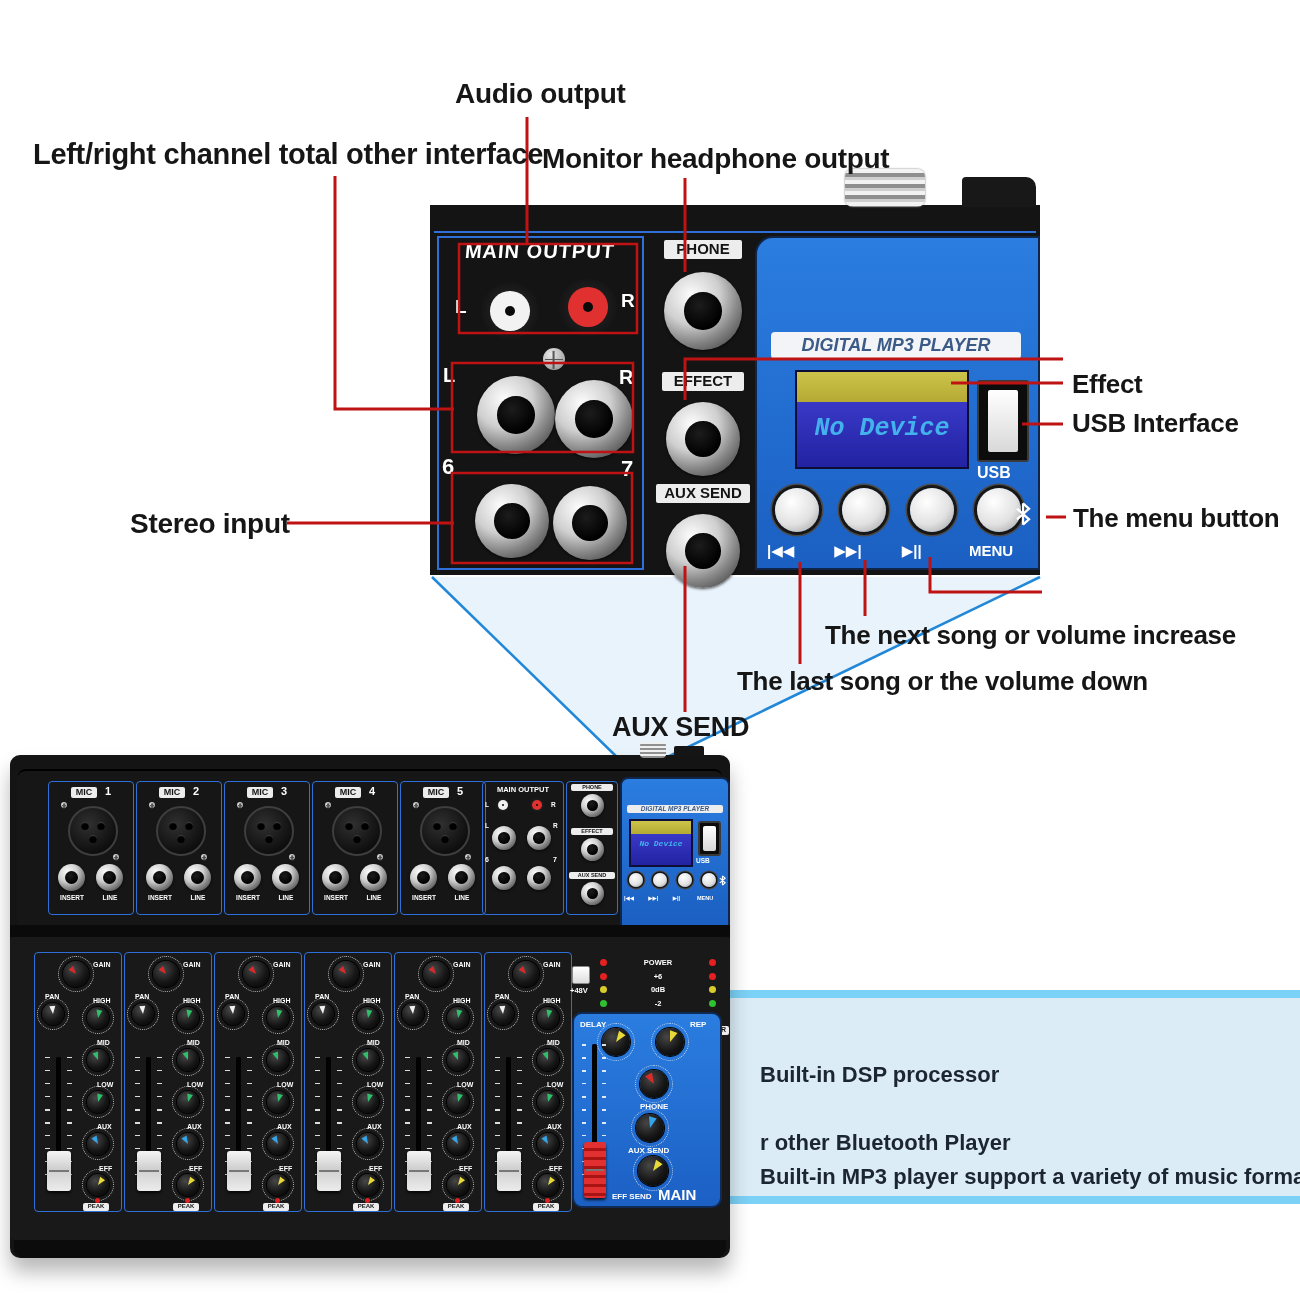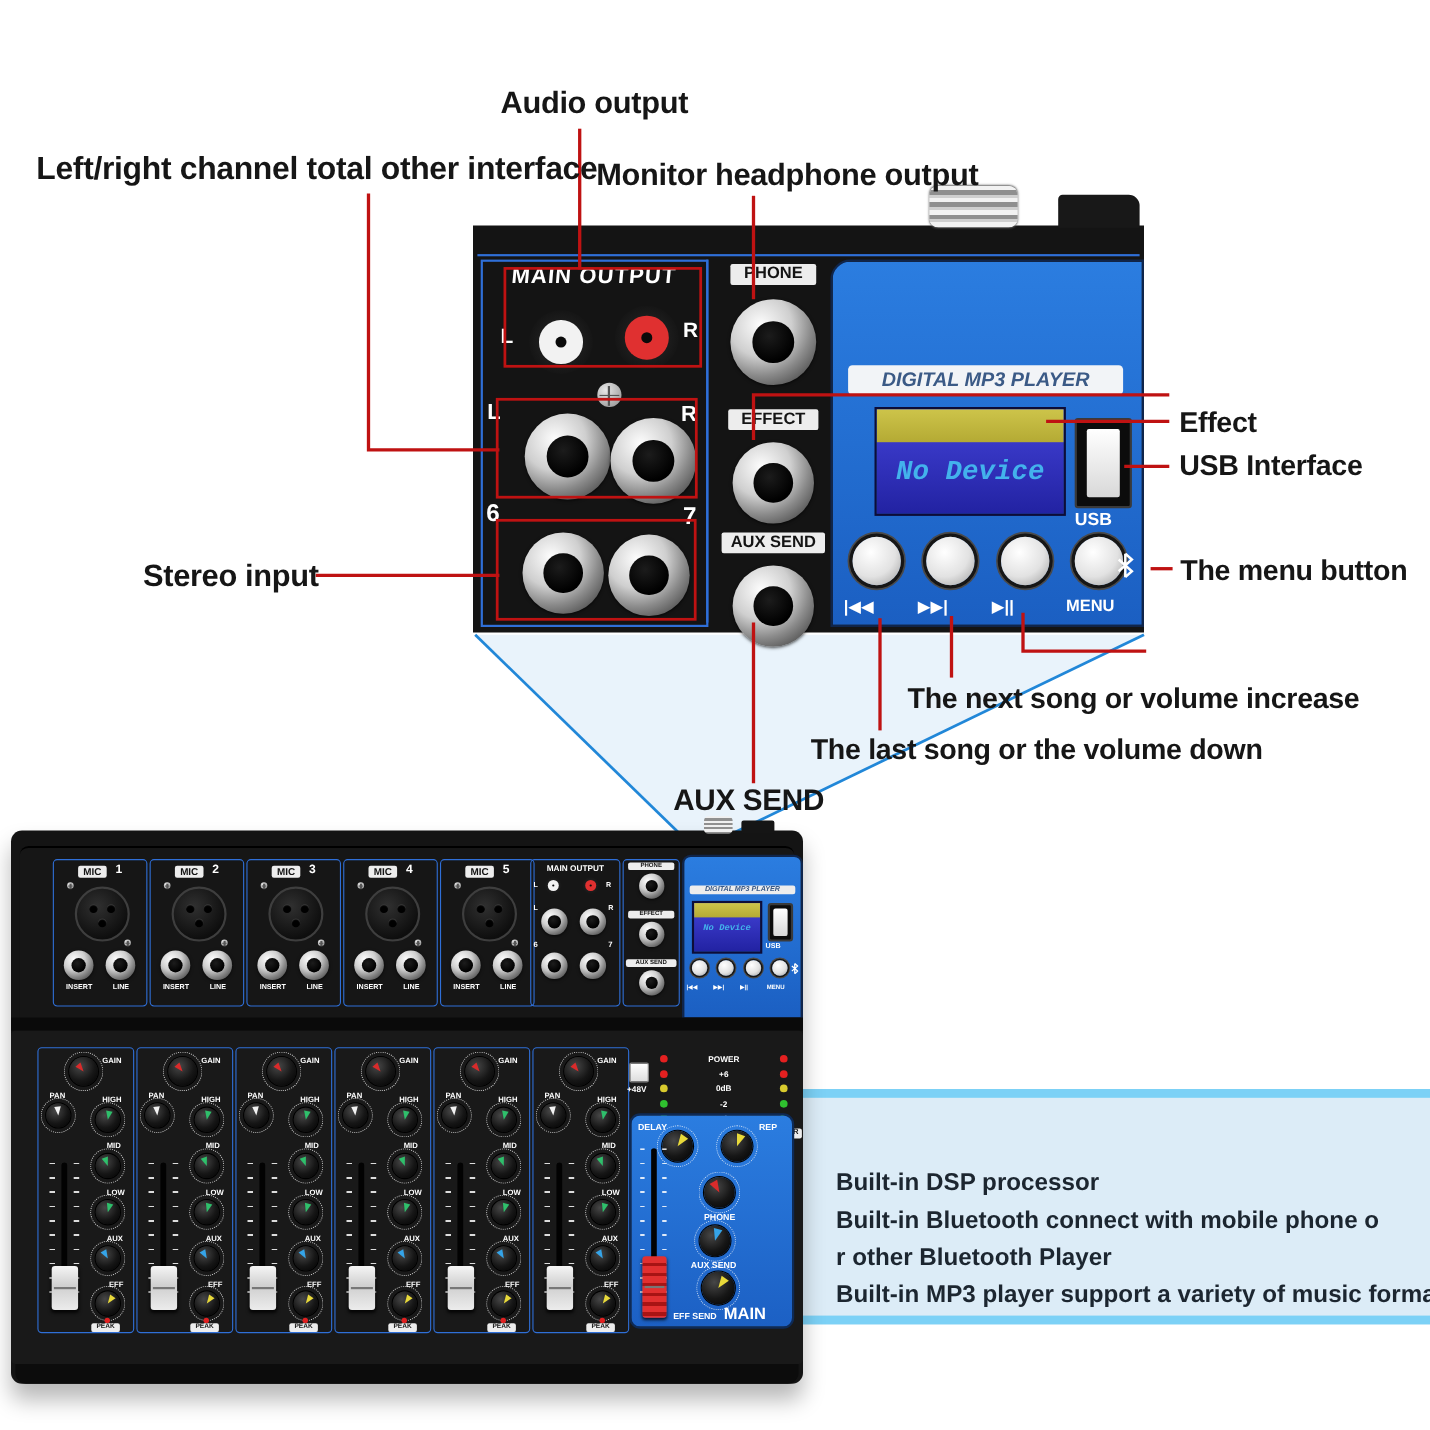--- a/index.html
+++ b/index.html
@@ -614,18 +614,17 @@
       </div>
     </div>
 
     <div class="abs" style="left:4px;top:485px;width:712px;height:18px;background:#0c0c0c;border-radius:0 0 10px 10px;"></div>
   </div>
 
   <div id="infobox">
     <div class="strip" style="top:0;"></div>
     <div class="strip" style="bottom:0;"></div>
     <div class="line" style="top:72px;">Built-in DSP processor</div>
-    <div class="line" style="top:106px;">Built-in Bluetooth connect with mobile phone o</div>
     <div class="line" style="top:140px;">r other Bluetooth Player</div>
     <div class="line" style="top:174px;">Built-in MP3 player support a variety of music formats</div>
   </div>
 
 </div>
 
 </body></html>

